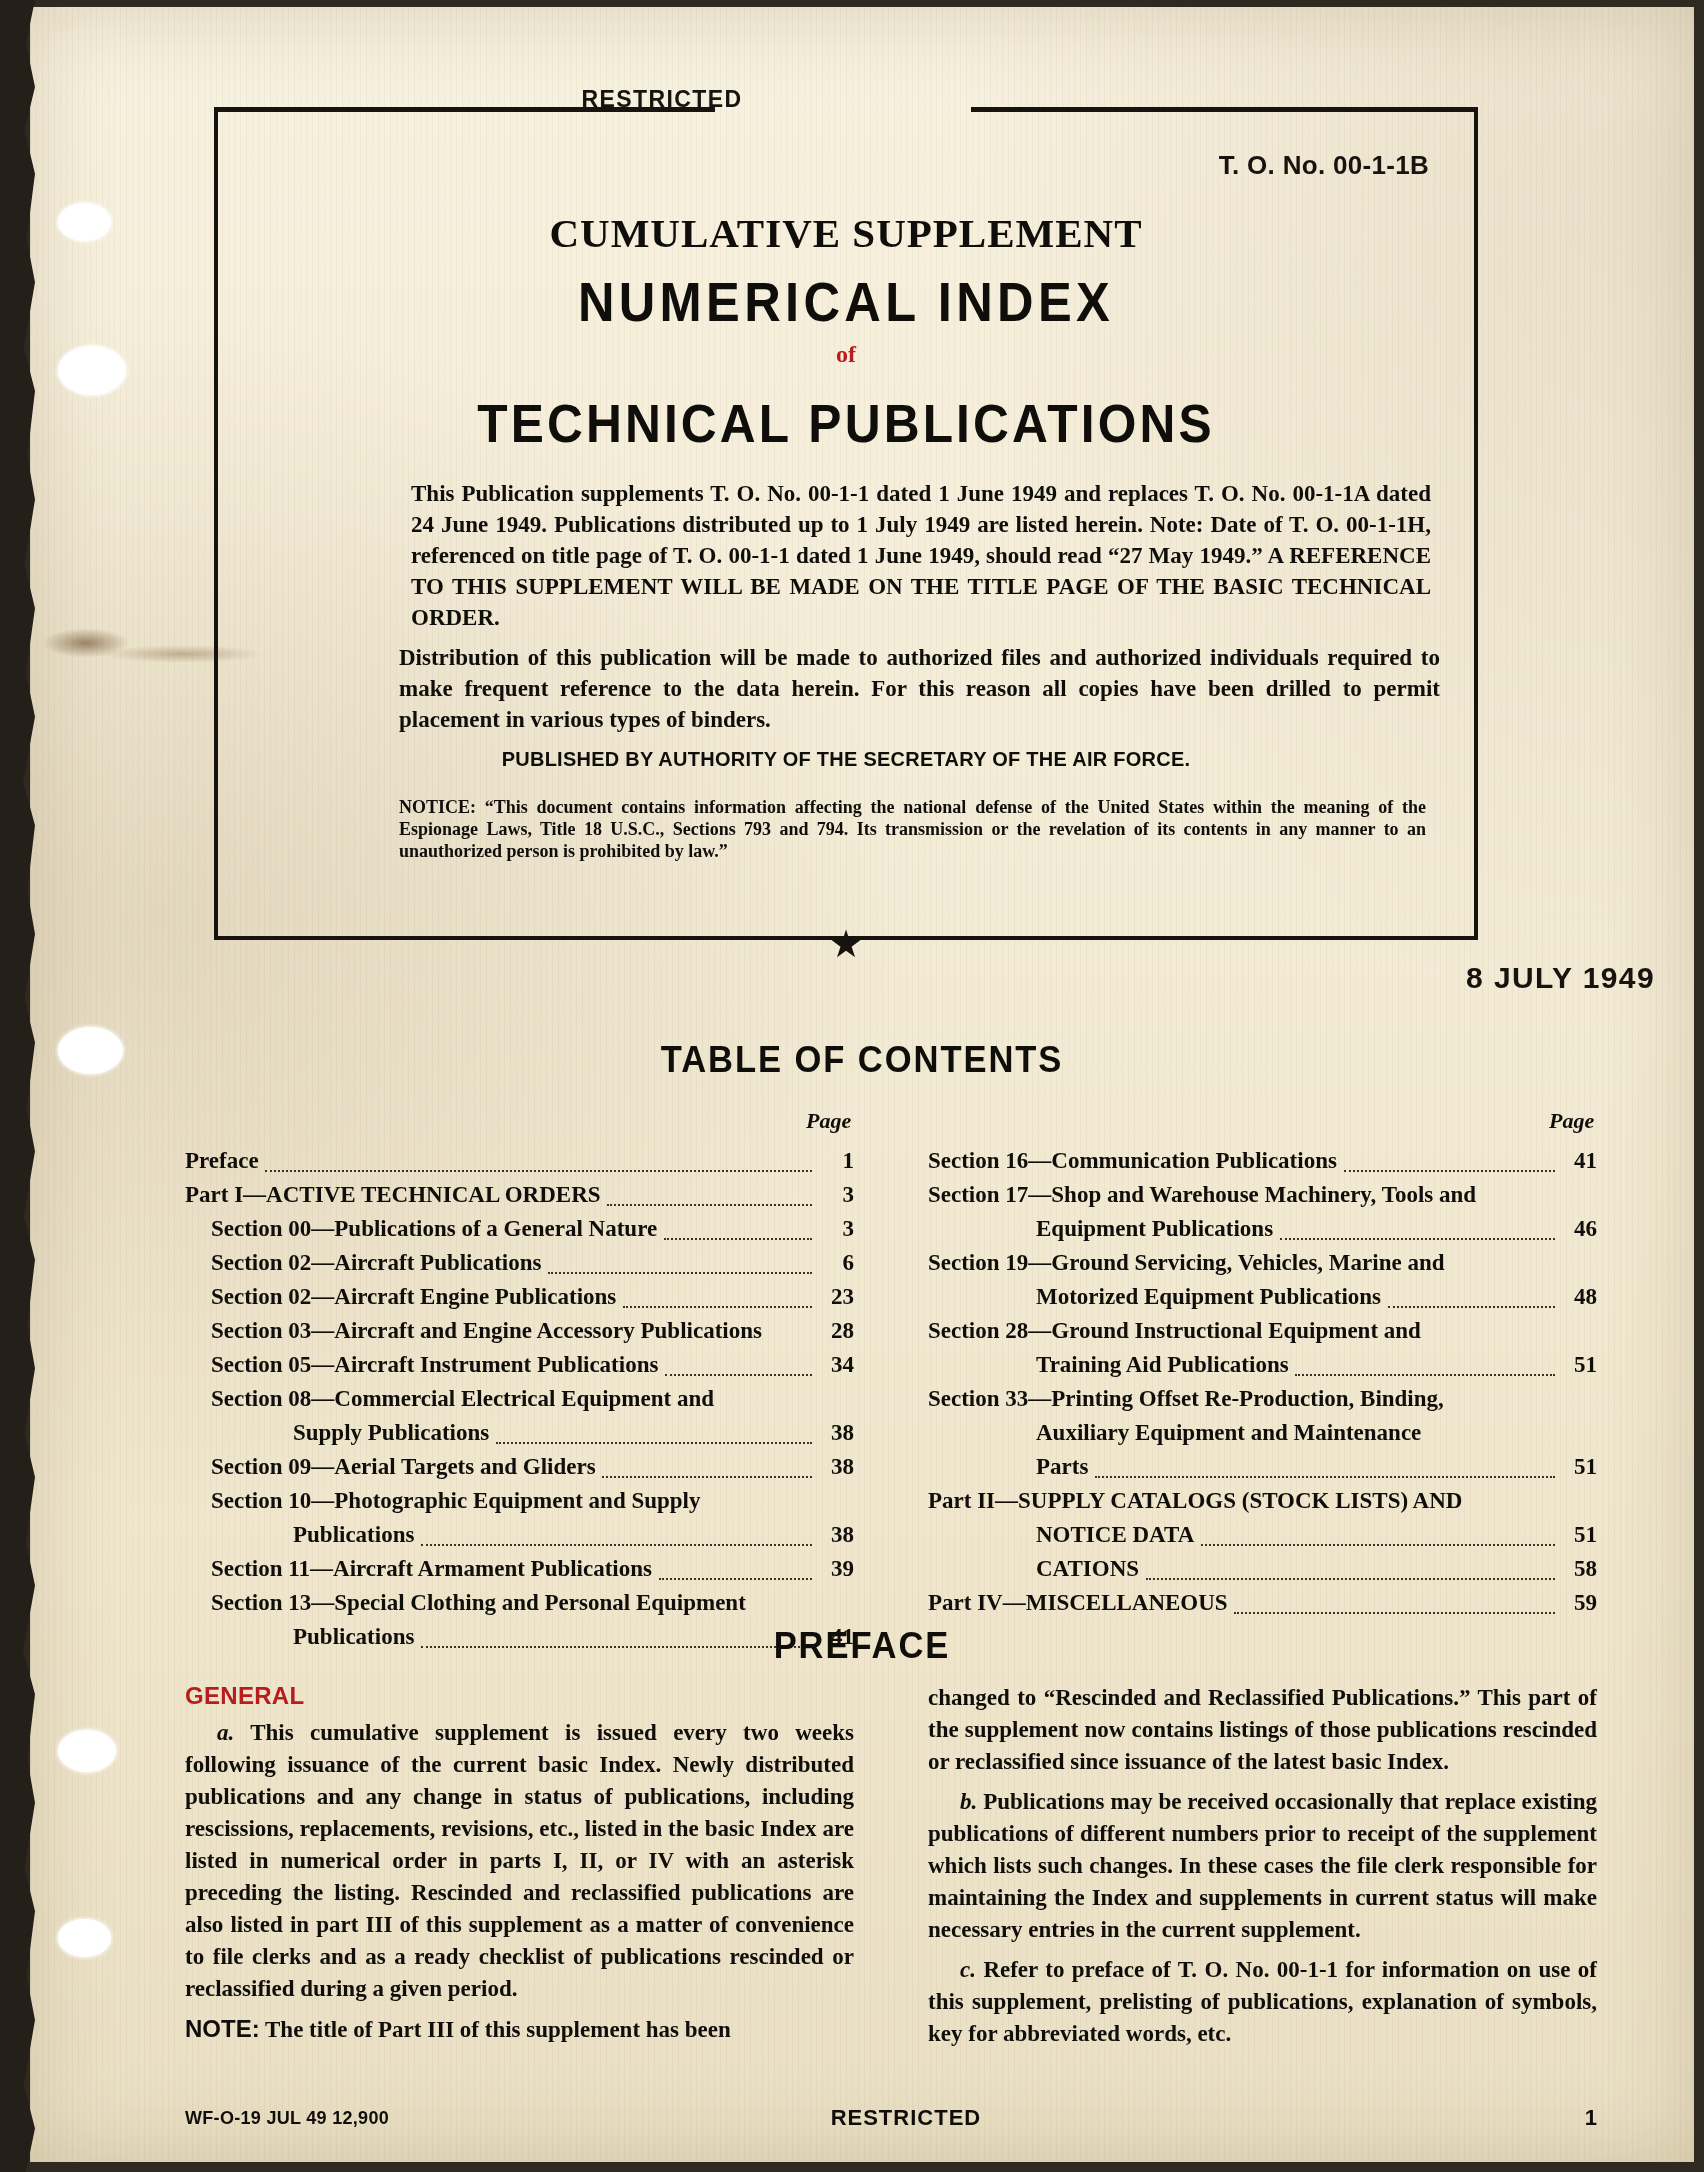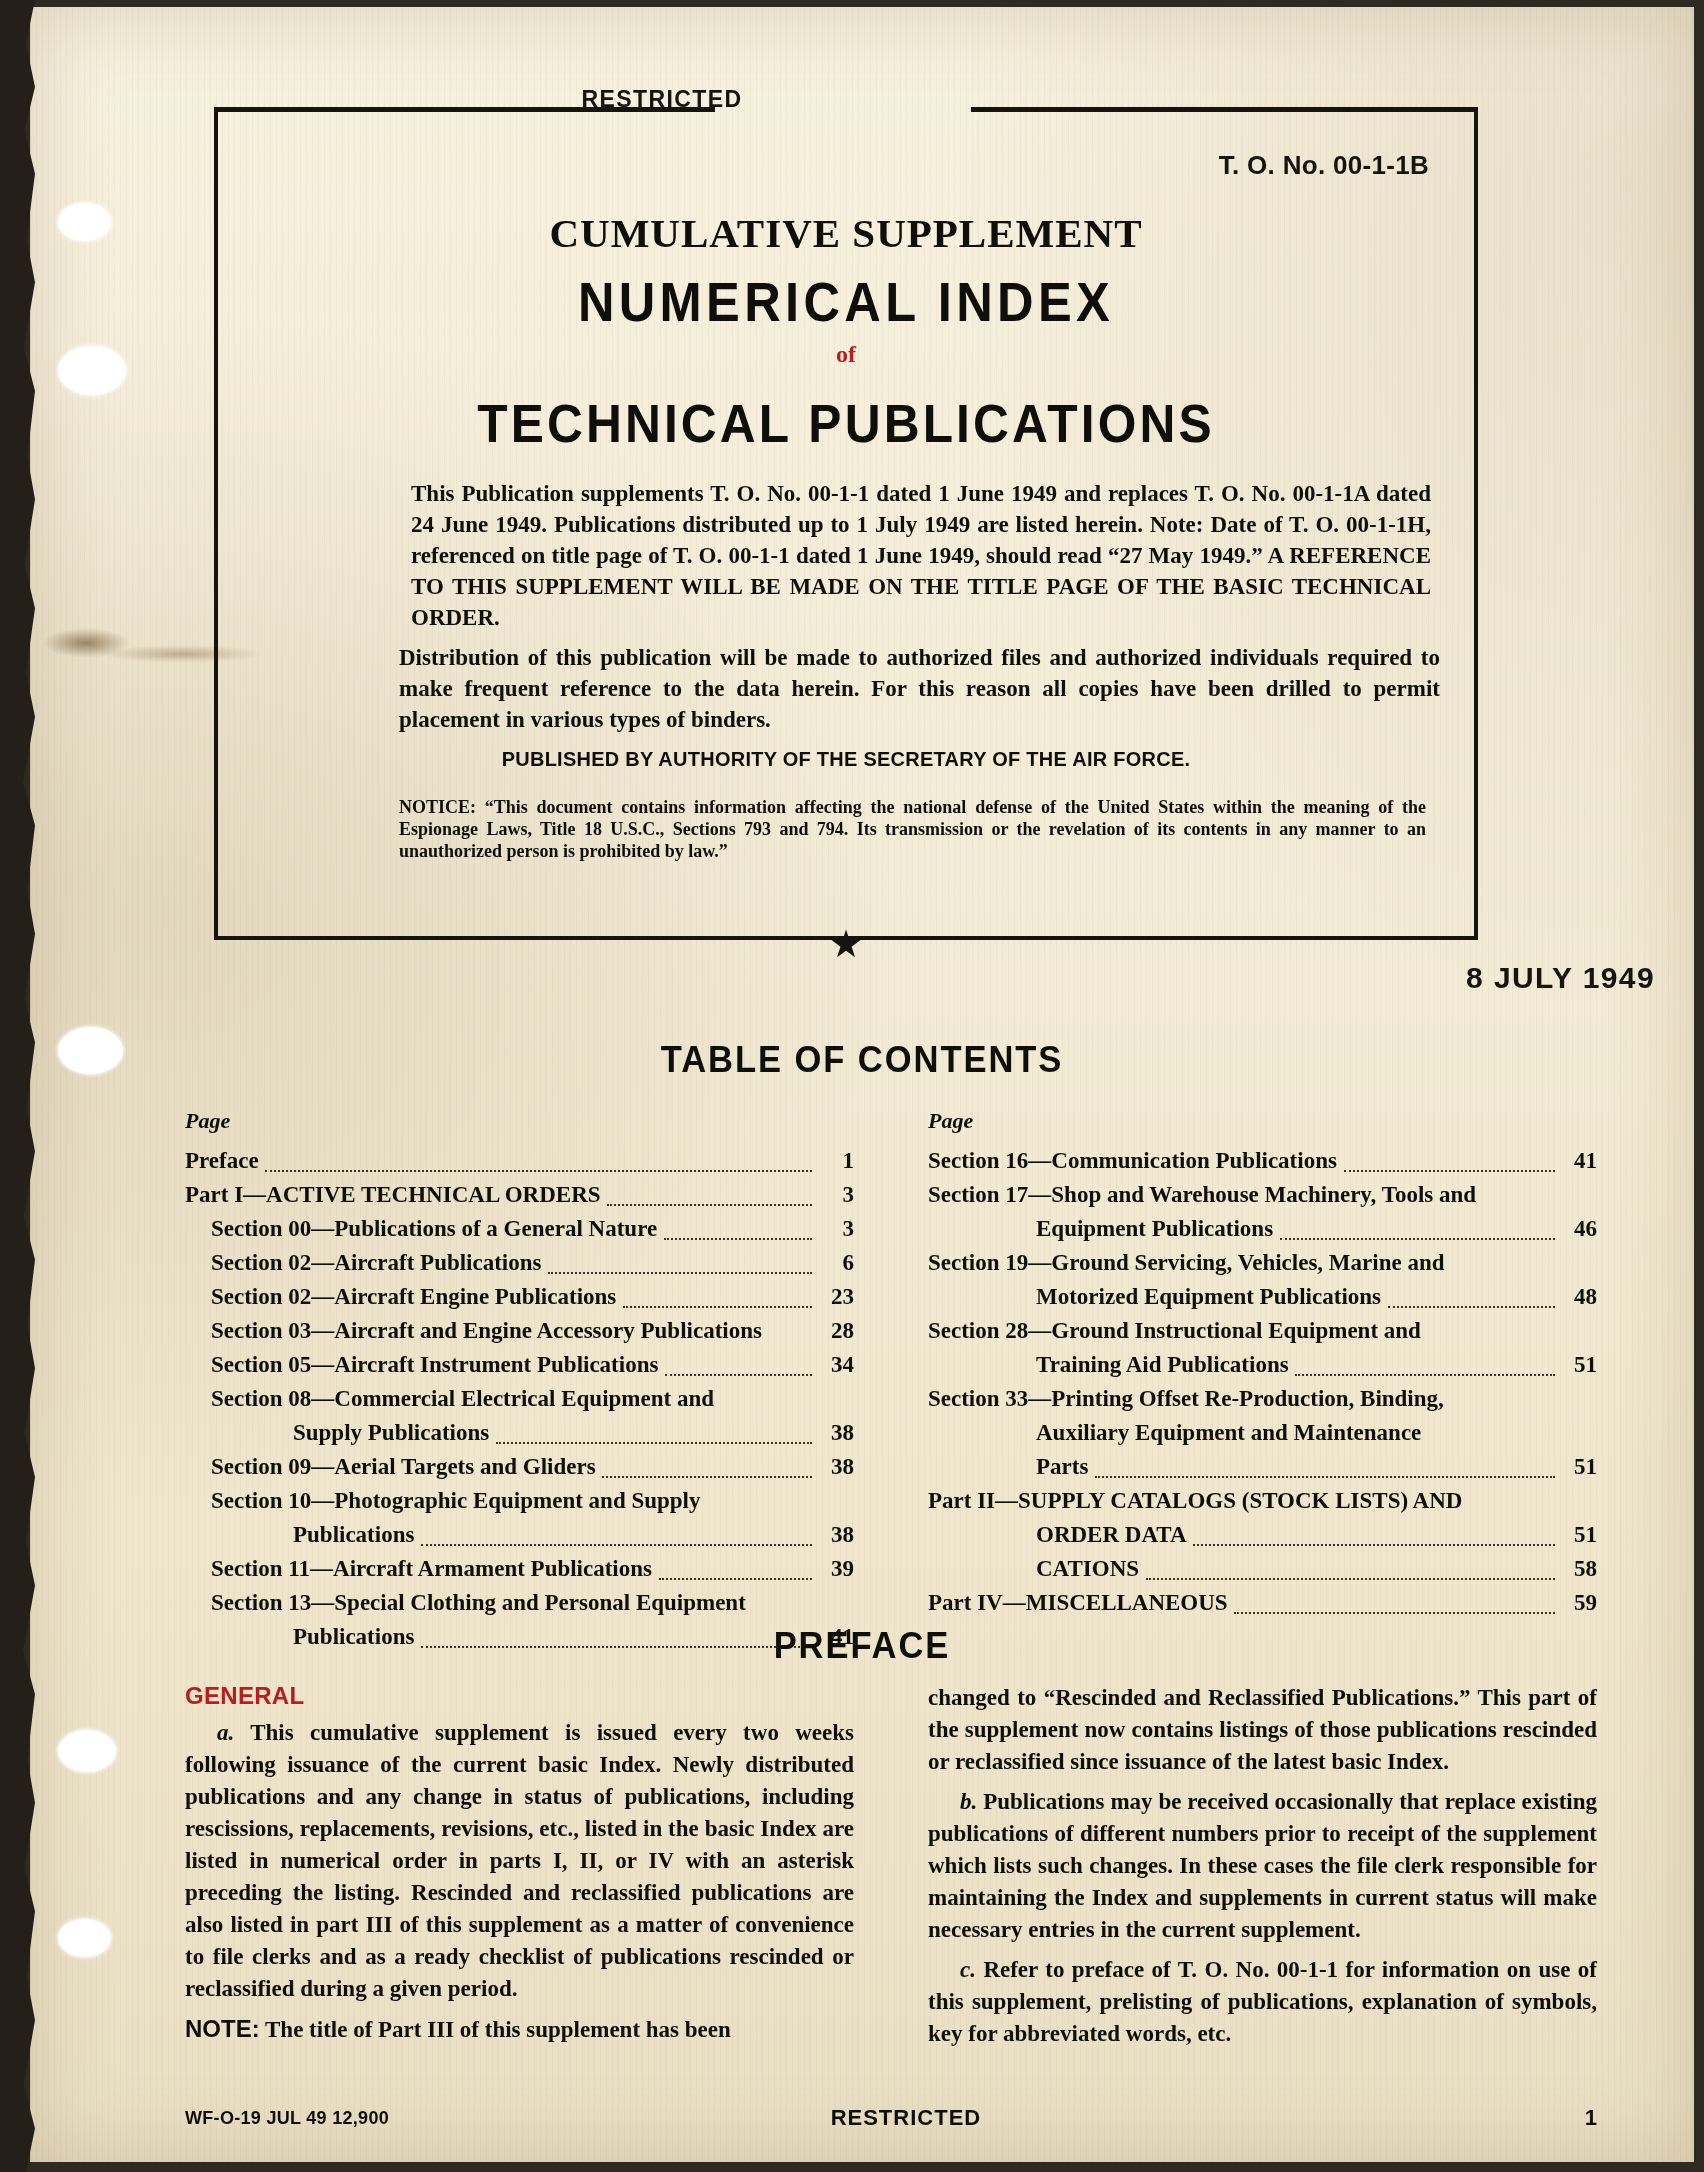--- a/index.html
+++ b/index.html
@@ -121,21 +121,21 @@
   
   .toc-title{
     position:absolute;left:0;right:0;top:1039px;text-align:center;
     font-family:"Liberation Sans",sans-serif;font-weight:bold;
     font-size:36px;letter-spacing:2px;color:#100e0a;transform:scaleX(.96);
   }
   .toc{position:absolute;left:155px;top:1108px;width:1412px;
        display:flex;gap:74px;}
   .toc-col{width:669px;}
   .pagehdr{
-    font-style:italic;font-weight:bold;
+    text-align:right;font-style:italic;font-weight:bold;
     font-size:22px;color:#100e0a;margin-bottom:9.5px;padding-right:2.7px;
   }
   .tline{
     display:flex;align-items:flex-end;
     font-size:23px;line-height:34px;color:#100e0a;font-weight:bold;
     white-space:nowrap;
   }
   .tline .lbl{flex:0 0 auto;}
   .tline .dots{
     flex:1 1 auto;overflow:hidden;margin:0 6.8px 6px 6.8px;
@@ -362,21 +362,21 @@
             <span class="lbl">Parts</span>
             <span class="dots"></span>
             <span class="pg">51</span>
           </div>
           <div class="tline nodots">
             <span class="lbl">Part II—SUPPLY CATALOGS (STOCK LISTS) AND</span>
             <span class="dots"></span>
             <span class="pg"></span>
           </div>
           <div class="tline ind2">
-            <span class="lbl">ORDER DATA</span>
+            <span class="lbl">NOTICE DATA</span>
             <span class="dots"></span>
             <span class="pg">51</span>
           </div>
           <div class="tline ind2">
             <span class="lbl">CATIONS</span>
             <span class="dots"></span>
             <span class="pg">58</span>
           </div>
           <div class="tline">
             <span class="lbl">Part IV—MISCELLANEOUS</span>

